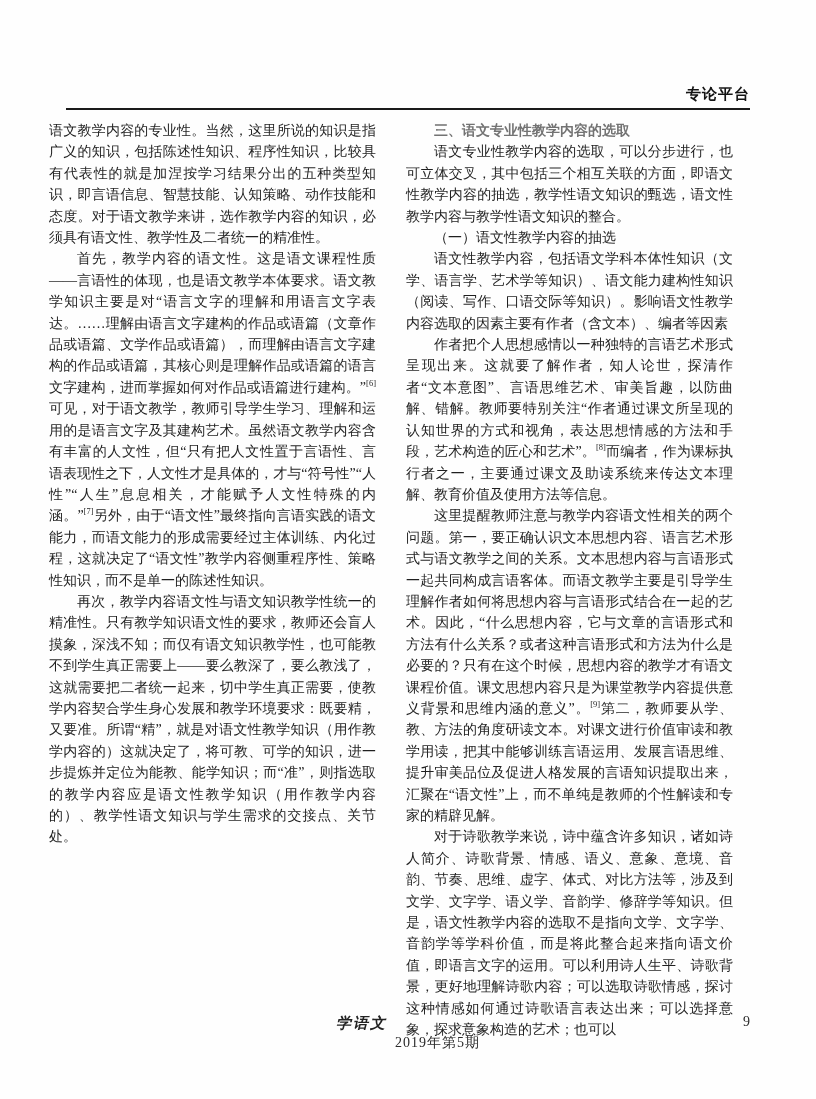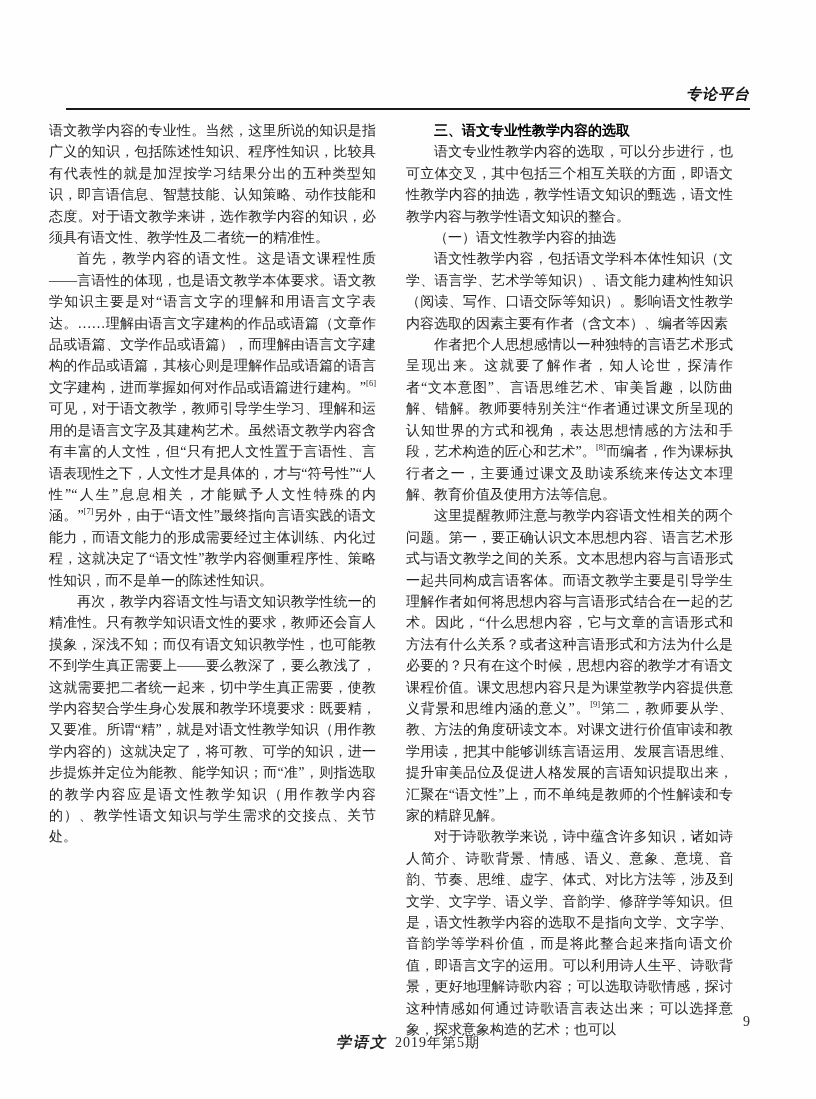--- a/index.html
+++ b/index.html
@@ -17,21 +17,20 @@
     color: #1f1f1f;
   }
   .header-label {
     position: absolute;
     top: 85px;
     right: 66px;
     font-size: 15px;
     font-weight: bold;
     letter-spacing: 1px;
     color: #141414;
-    font-style: italic;
   }
   .header-rule {
     position: absolute;
     top: 108px;
     left: 66px;
     width: 684px;
     height: 2px;
     background: #1a1a1a;
   }
   .columns {
@@ -53,21 +52,21 @@
     margin: 0;
     text-indent: 2em;
   }
   .col p.no-indent {
     text-indent: 0;
   }
   .col .section-heading {
     margin: 0;
     font-weight: bold;
     text-indent: 2em;
-    color: #000000;
+    color: #737373;
   }
   .col sup {
     font-size: 8.5px;
     line-height: 0;
     vertical-align: super;
     letter-spacing: 0;
   }
   .footer {
     position: absolute;
     top: 1014px;
@@ -75,21 +74,21 @@
     width: 684px;
     height: 22px;
     font-size: 14px;
   }
   .footer-center {
     position: absolute;
     left: 50%;
     transform: translateX(-50%);
     white-space: nowrap;
     display: flex;
-    align-items: flex-end;
+    align-items: flex-start;
     gap: 8px;
   }
   .journal-logo {
     font-family: "DejaVu Serif", serif;
     font-style: italic;
     font-weight: bold;
     font-size: 15px;
     letter-spacing: 2px;
     color: #222;
   }

